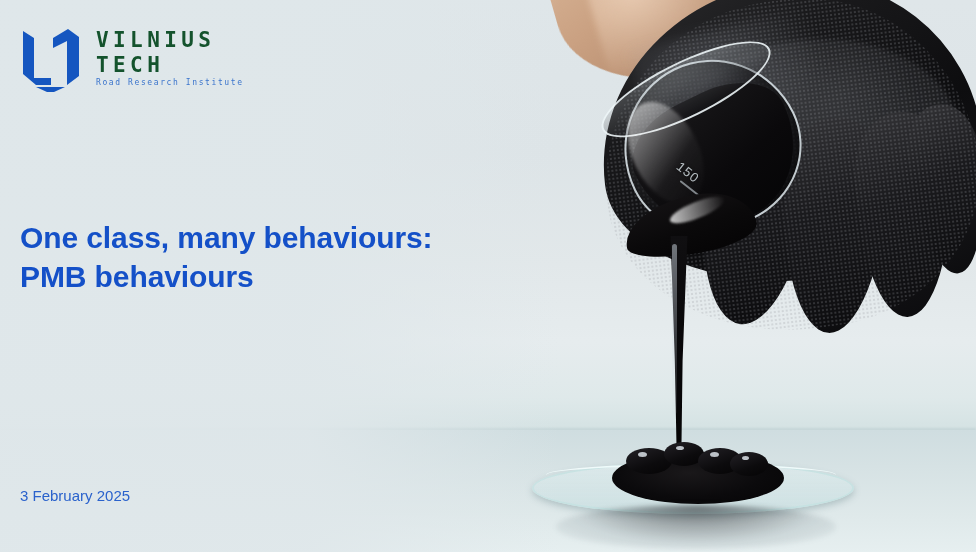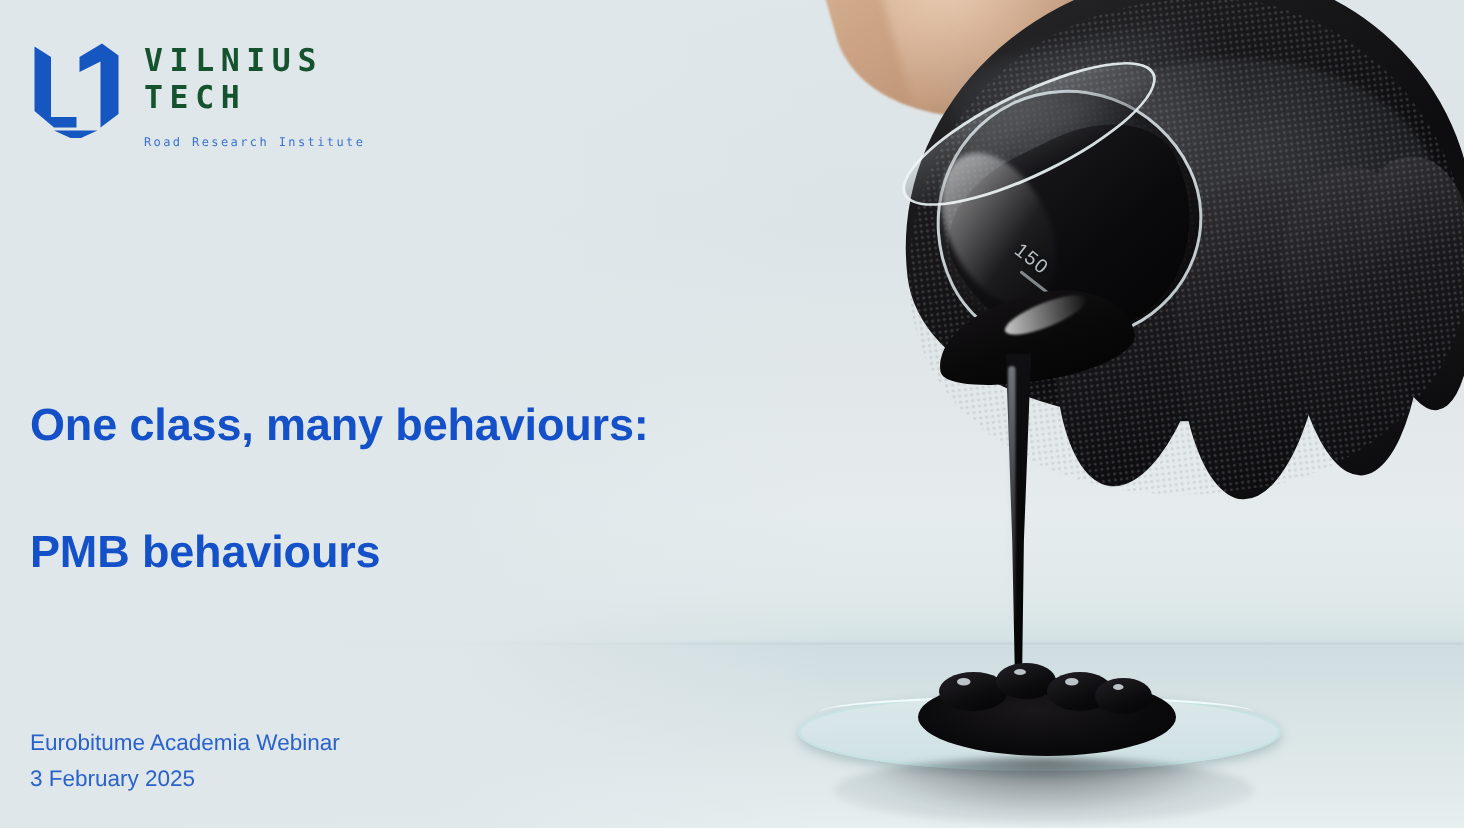--- a/index.html
+++ b/index.html
@@ -295,40 +295,40 @@
   .logo-text { padding-top: 2px; }
   .logo-word {
     color: #14532d;
     font-weight: bold;
     font-size: 21px;
     letter-spacing: 4.4px;
     line-height: 25px;
     font-family: "DejaVu Sans Mono", monospace;
   }
   .logo-sub {
-    margin-top: 12px;
+    margin-top: 0;
     color: #3a74cc;
     font-size: 8px;
     letter-spacing: 1.6px;
     font-family: "DejaVu Sans Mono", monospace;
     white-space: nowrap;
   }
 
   
   .title {
     position: absolute;
     left: 20px; top: 198px;
     width: 600px;
     color: #1450c8;
     font-weight: bold;
     font-size: 30px;
     line-height: 39px;
     letter-spacing: -.1px;
   }
-  .title .ln { display: block; white-space: nowrap; margin-top: 46px; }
+  .title .ln { display: block; white-space: nowrap; }
 
   .footer {
     position: absolute;
     left: 20px; top: 484px;
     color: #2a62cc;
     font-size: 15px;
     line-height: 24px;
   }
   .footer .ln { display: block; }
 </style>
@@ -399,17 +399,16 @@
       <div class="logo-sub">Road Research Institute</div>
     </div>
   </div>
 
   <h1 class="title">
     <span class="ln">One class, many behaviours:</span>
     <span class="ln">PMB behaviours</span>
   </h1>
 
   <div class="footer">
-    <span class="ln">Eurobitume Academia Webinar</span>
     <span class="ln">3 February 2025</span>
   </div>
 
 </div>
 
 </body></html>

